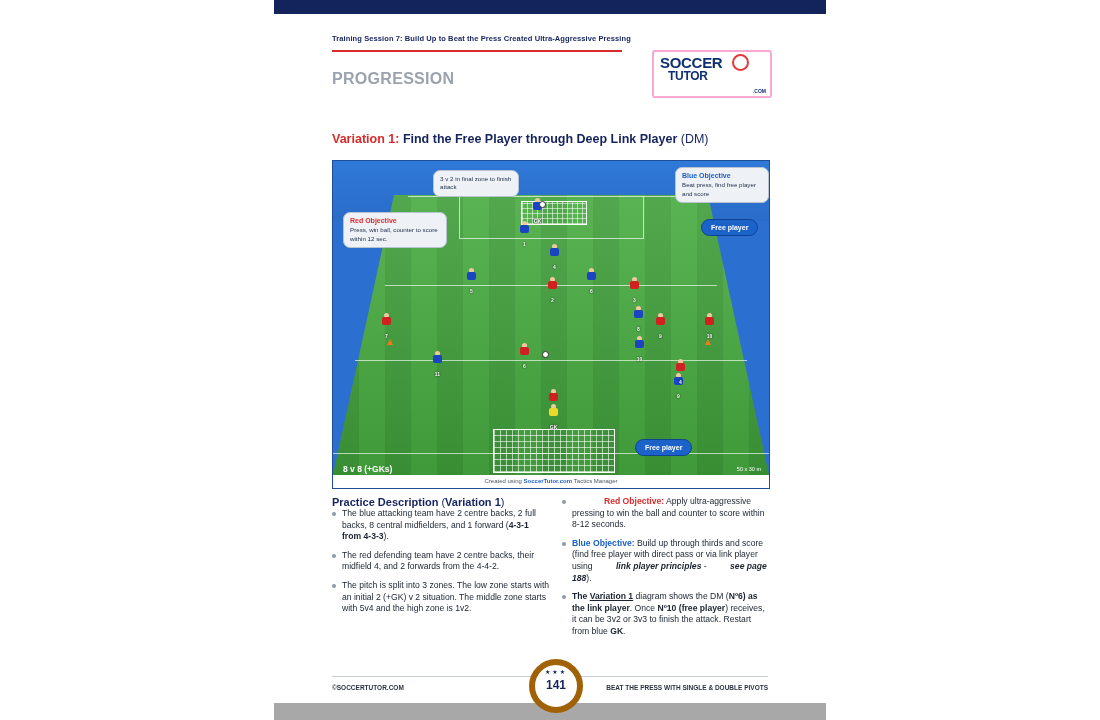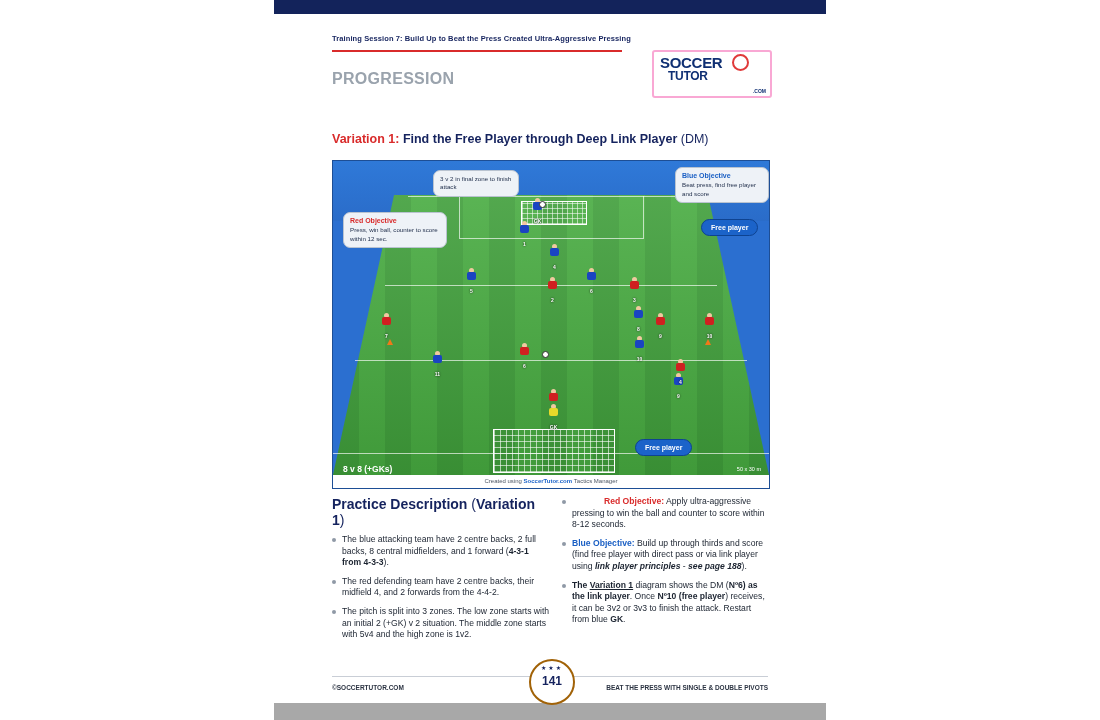--- a/index.html
+++ b/index.html
@@ -123,44 +123,44 @@
   }
   .blue .body{background:#1a44c2;}
   .red .body{background:#d02020;}
   .yellow .body{background:#e8d92a;}
   .ball{position:absolute;width:5px;height:5px;border-radius:50%;background:#ffffff;border:1px solid #333;}
   .cone{position:absolute;width:0;height:0;border-left:3px solid transparent;border-right:3px solid transparent;border-bottom:6px solid #f07818;}
 
   
   .col-left{position:absolute;left:332px;top:496px;width:218px;}
   .col-right{position:absolute;left:562px;top:496px;width:206px;}
-  .pd-title{font-size:14px;font-weight:bold;color:#15235e;margin-bottom:6px;}
+  .pd-title{font-size:11px;font-weight:bold;color:#15235e;}
   .pd-title .paren{font-weight:normal;}
   ul.bullets{list-style:none;margin:0;padding:0;}
   ul.bullets li{
     position:relative;padding-left:10px;margin-bottom:7px;
     font-size:8.6px;line-height:11.6px;color:#1b2330;
   }
   ul.bullets li:before{
     content:"";position:absolute;left:0;top:4px;width:4px;height:4px;border-radius:50%;background:#8f99a6;
   }
   .col-right ul.bullets li:before{background:#8f99a6;}
   .red-t{color:#d92b2b;font-weight:bold;margin-left:32px;}
   .blue-t{color:#1a5fc4;font-weight:bold;}
   .b{font-weight:bold;}
   .u{text-decoration:underline;}
-  .i{font-style:italic;}
+  .i{font-style:italic;margin-left:21px;}
 
   
   .foot-rule{position:absolute;left:332px;top:676px;width:436px;height:1px;background:#c9ced6;}
   .foot-left{position:absolute;left:332px;top:684px;font-size:6.5px;font-weight:bold;color:#2b3342;}
   .foot-right{position:absolute;right:332px;top:684px;font-size:6.5px;font-weight:bold;color:#2b3342;text-align:right;}
   .foot-badge{
     position:absolute;left:529px;top:659px;width:42px;height:42px;border-radius:50%;
-    background:#ffffff;border:2px solid #a16207;
+    background:#ffffff;border:6px solid #a16207;
   }
   .foot-badge .bnum{
     position:absolute;left:0;top:13px;width:100%;text-align:center;font-size:12px;font-weight:bold;color:#15235e;
   }
   .foot-badge .bsts{
     position:absolute;left:0;top:3px;width:100%;text-align:center;font-size:6px;color:#15235e;letter-spacing:2px;
   }
 </style>
 </head>
 <body>

